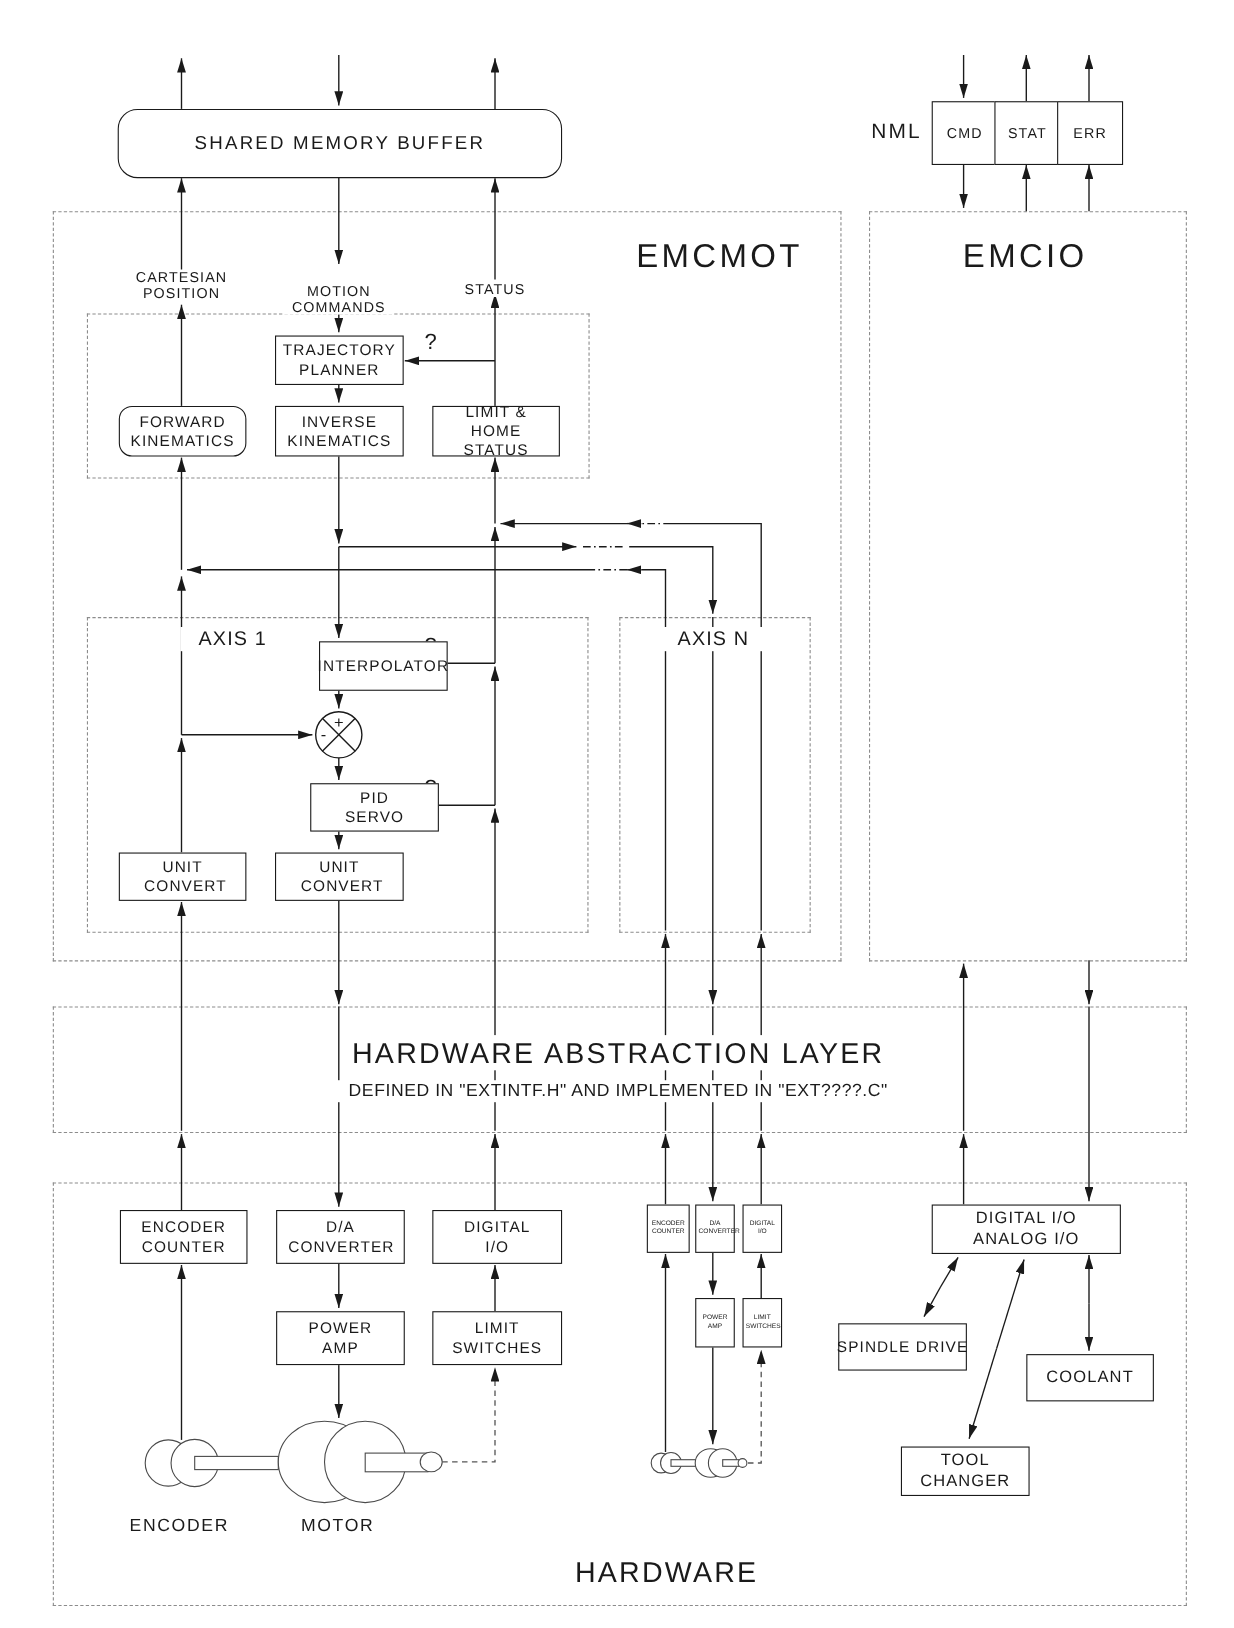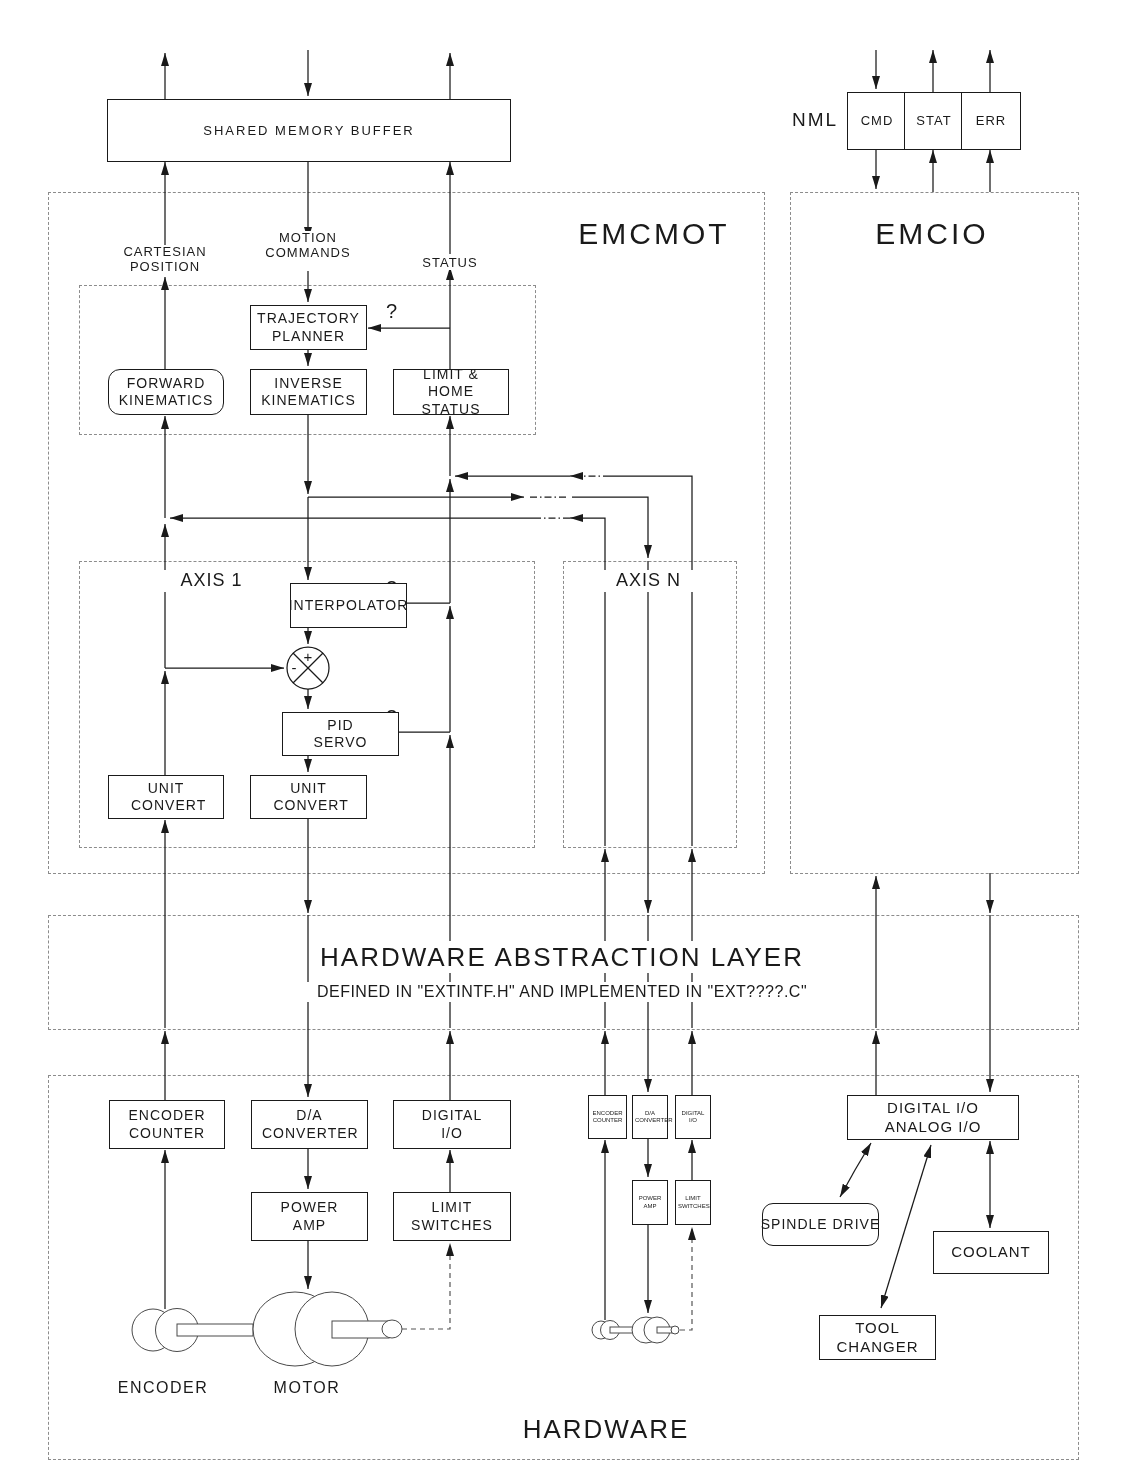--- a/index.html
+++ b/index.html
@@ -10,27 +10,27 @@
   .box{position:absolute;background:#fff;border:1px solid #1a1a1a;
        display:flex;align-items:center;justify-content:center;
        text-align:center;letter-spacing:1px;line-height:1.22;}
   .lbl{position:absolute;display:flex;align-items:center;justify-content:center;
        text-align:center;letter-spacing:1px;line-height:1.18;background:#fff;}
   .f6{font-size:6px;letter-spacing:0;line-height:1.2;}
   .f13{font-size:13px;}
   .f14{font-size:14px;}
   .f15{font-size:15px;}
   .f16{font-size:16px;letter-spacing:1.5px;}
-  .f17{font-size:13px;letter-spacing:2px;}
+  .f17{font-size:17px;letter-spacing:2px;border-radius:18px;}
   .f18{font-size:18px;}
   .f19{font-size:19px;letter-spacing:2px;}
   .f20{font-size:20px;}
   .f26{font-size:26px;letter-spacing:2px;}
   .f30{font-size:30px;letter-spacing:3px;}
-  .nowrap{white-space:nowrap;border-radius:11px;}
+  .nowrap{white-space:nowrap;}
 </style>
 </head>
 <body>
 
 <div id="stage">
 
   <div class="dbox" style="left:48px;top:192px;width:715px;height:680px;"></div>
   <div class="dbox" style="left:790px;top:192px;width:287px;height:680px;"></div>
   <div class="dbox" style="left:79px;top:285px;width:455px;height:148px;"></div>
   <div class="dbox" style="left:79px;top:561px;width:454px;height:285px;"></div>
@@ -192,21 +192,21 @@
   <div class="lbl f30" style="left:564px;top:216px;width:180px;height:36px;">
     <span>EMCMOT</span>
   </div>
   <div class="lbl f30" style="left:842px;top:216px;width:180px;height:36px;">
     <span>EMCIO</span>
   </div>
 
   <div class="lbl f13" style="left:115px;top:245px;width:100px;height:28px;">
     <span style="width:90px;">CARTESIAN POSITION</span>
   </div>
-  <div class="lbl f13" style="left:258px;top:231px;width:100px;height:28px;">
+  <div class="lbl f13" style="left:258px;top:258px;width:100px;height:28px;">
     <span style="width:90px;">MOTION COMMANDS</span>
   </div>
   <div class="lbl f13" style="left:400px;top:255px;width:100px;height:15px;">
     <span>STATUS</span>
   </div>
 
   <div class="box f14" style="left:250px;top:305px;width:115px;height:43px;">
     <span style="width:105px;">TRAJECTORY PLANNER</span>
   </div>
   <div class="box f14" style="left:108px;top:369px;width:114px;height:44px;border-radius:12px;">

